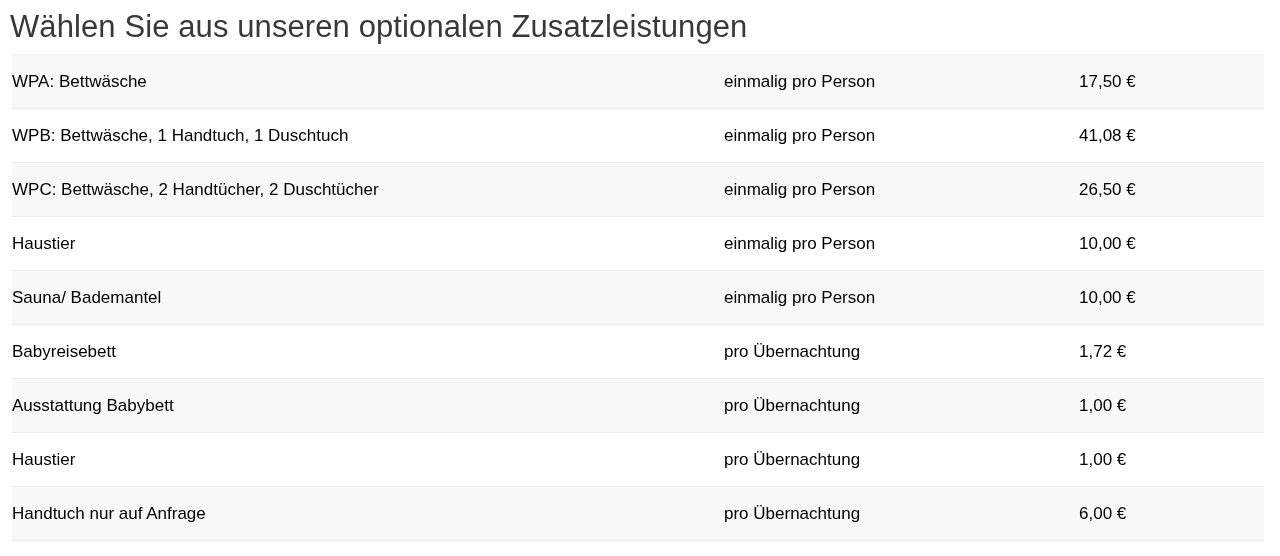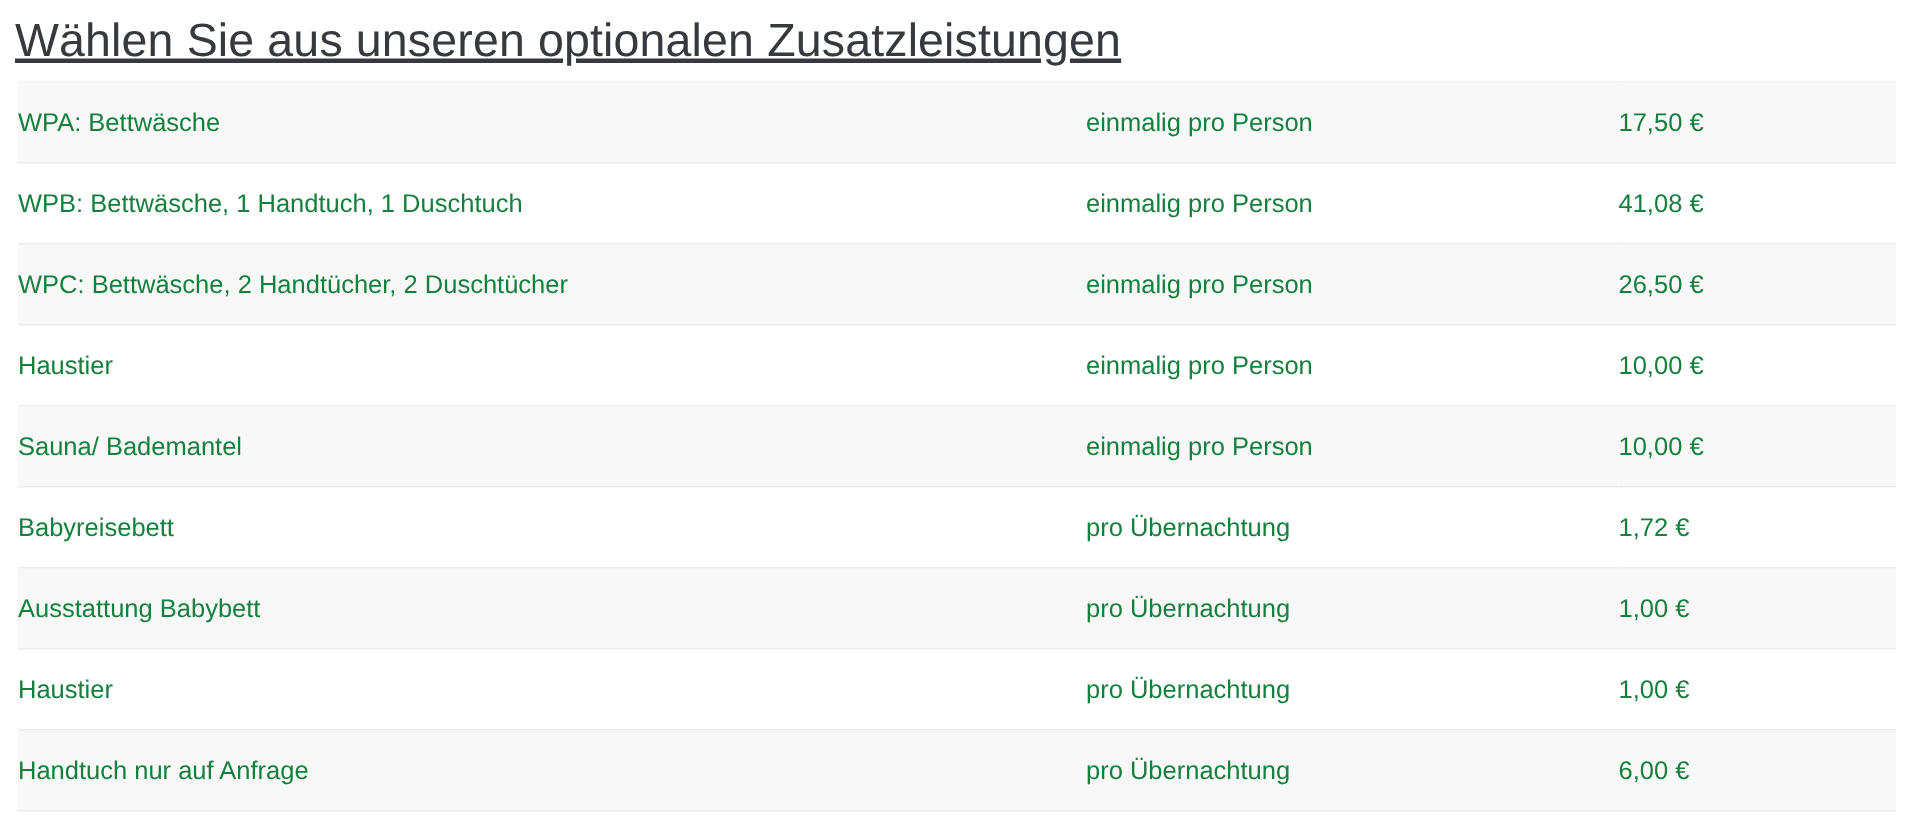--- a/index.html
+++ b/index.html
@@ -23,21 +23,20 @@
   .page-title {
     margin: 0;
     padding: 0 0 0 10px;
     font-size: 31px;
     font-weight: 300;
     line-height: 54px;
     letter-spacing: 0.1px;
     color: #36393d;
     white-space: nowrap;
     font-family: "Liberation Sans", sans-serif;
-    text-decoration: underline;
   }
 
   .services-table-wrap {
     padding: 0 16px 0 12px;
     box-sizing: border-box;
   }
 
   table.services-table {
     width: 1252px;
     border-collapse: collapse;
@@ -52,21 +51,21 @@
   table.services-table tr.odd {
     background: #f8f8f9;
   }
 
   table.services-table td {
     border-bottom: 1px solid #ececee;
     height: 54px;
     padding: 0;
     vertical-align: middle;
     font-size: 17px;
-    color: #15803d;
+    color: #000000;
     font-weight: 400;
     font-family: "Liberation Sans", sans-serif;
     overflow: hidden;
     white-space: nowrap;
   }
 
   td.col-name {
     width: 712px;
     padding-left: 38px;
     box-sizing: border-box;

